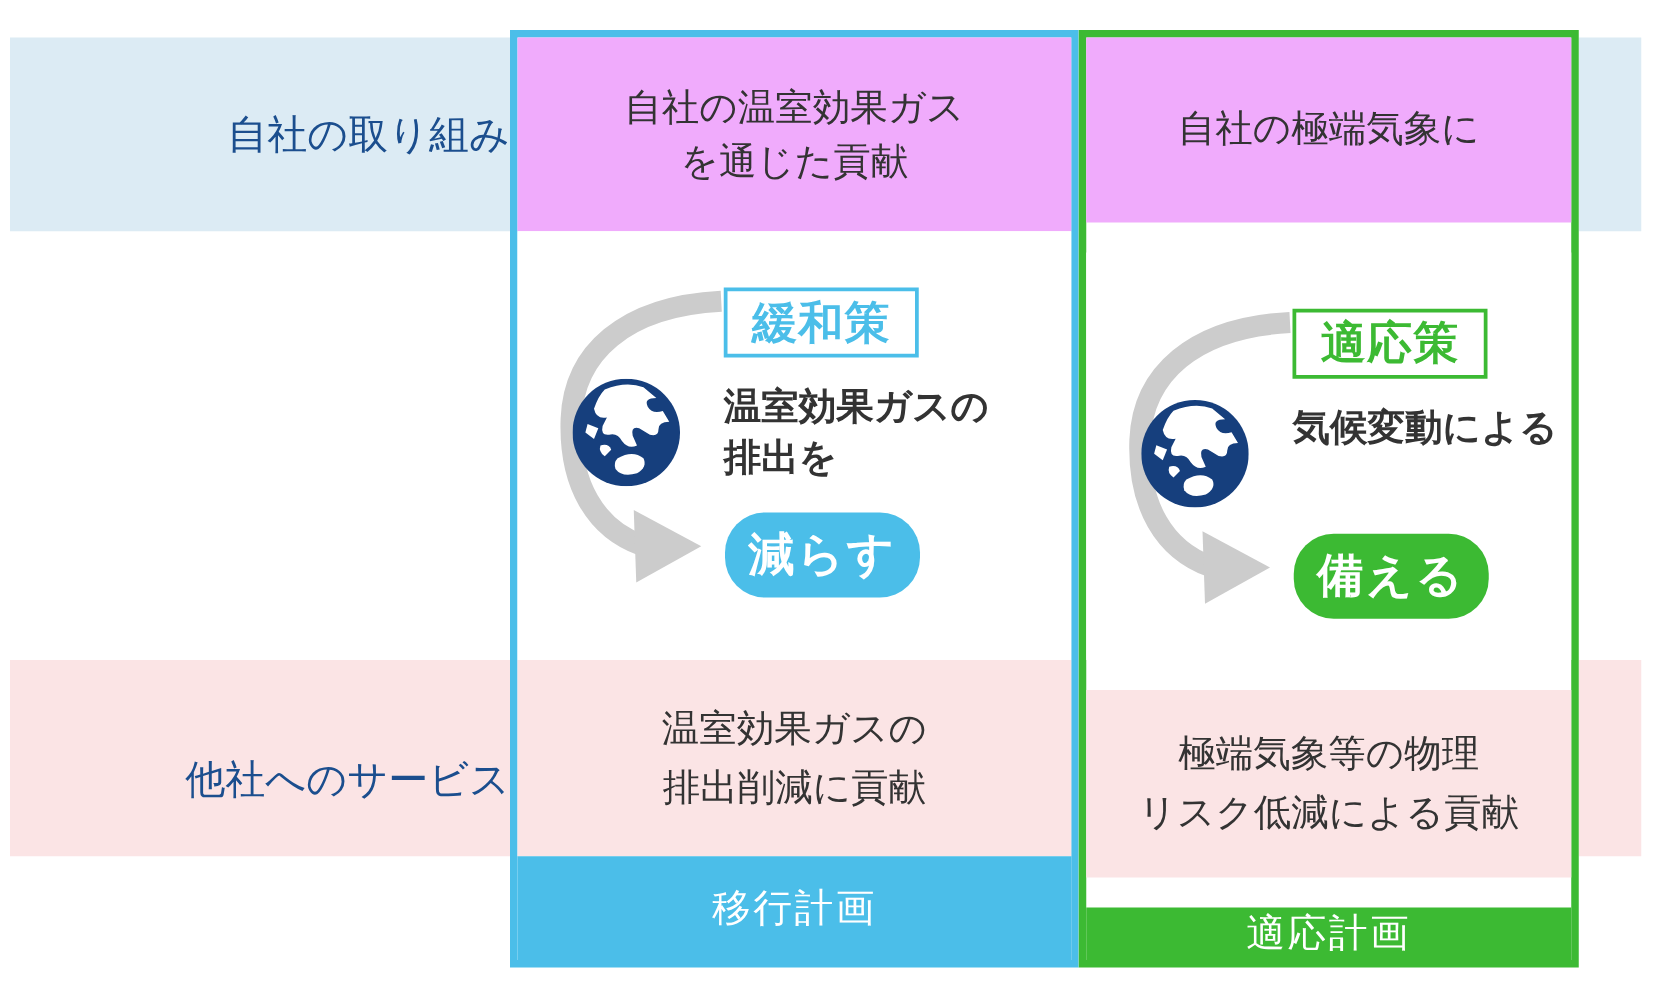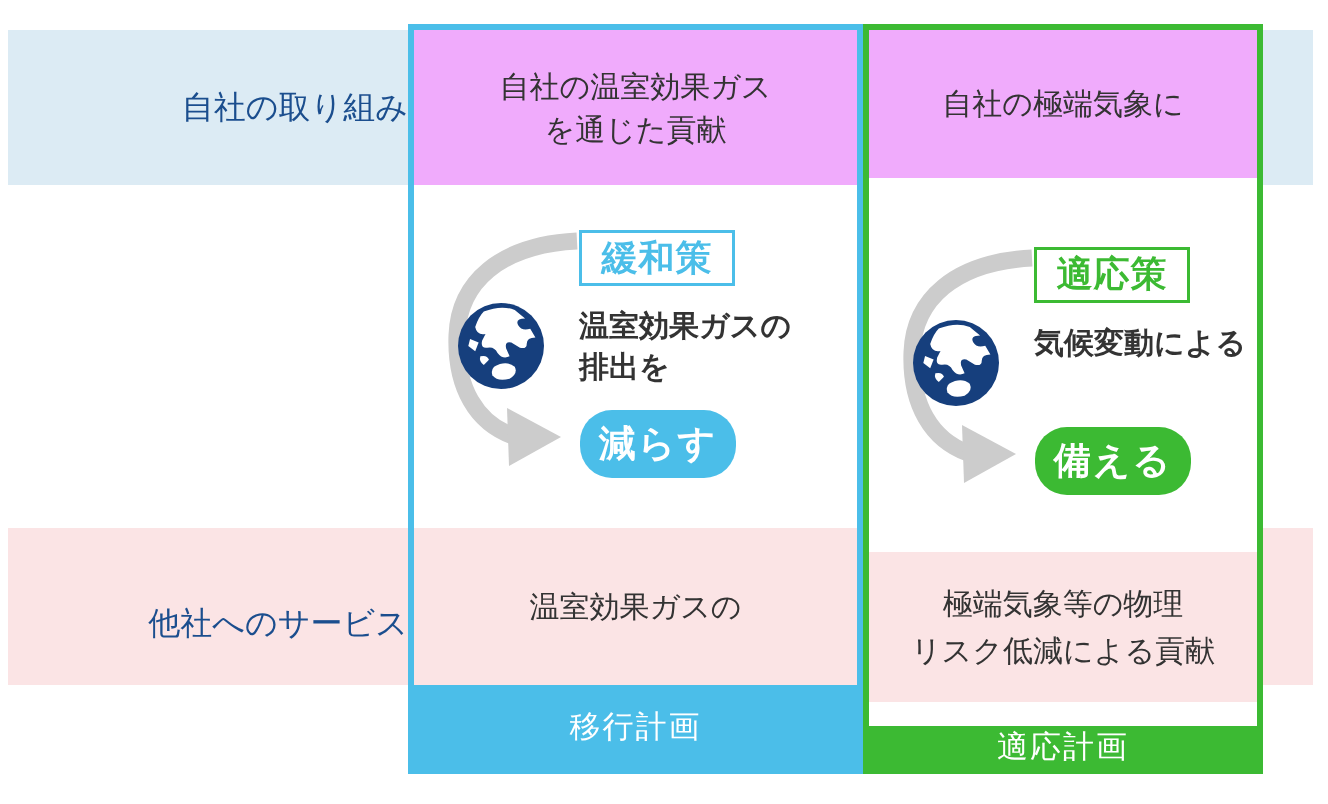--- a/index.html
+++ b/index.html
@@ -110,20 +110,21 @@
       </span>
       <div class="badge">緩和策</div>
       <div class="impact">
         <div>温室効果ガスの</div>
         <div>排出を</div>
       </div>
       <div class="action-box">減らす</div>
     </div>
     <div class="col-contribution">
       <span>温室効果ガスの</span>
+      <span>排出削減に貢献</span>
     </div>
     <div class="col-footer">移行計画</div>
   </div>
 
   <div class="column col-adaptation">
     <div class="col-header">
       <span>自社の極端気象に</span>
     </div>
     <div class="col-graphic">
       <svg class="arrow-svg" viewBox="0 0 170 250">

